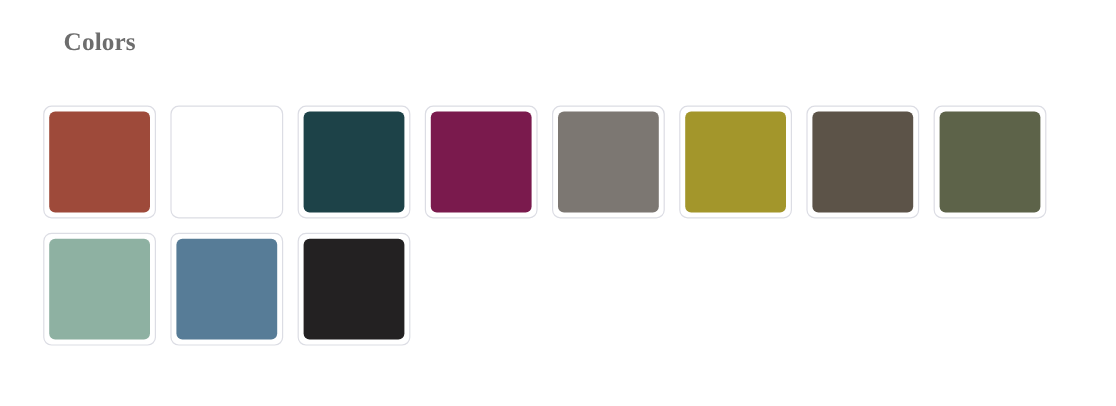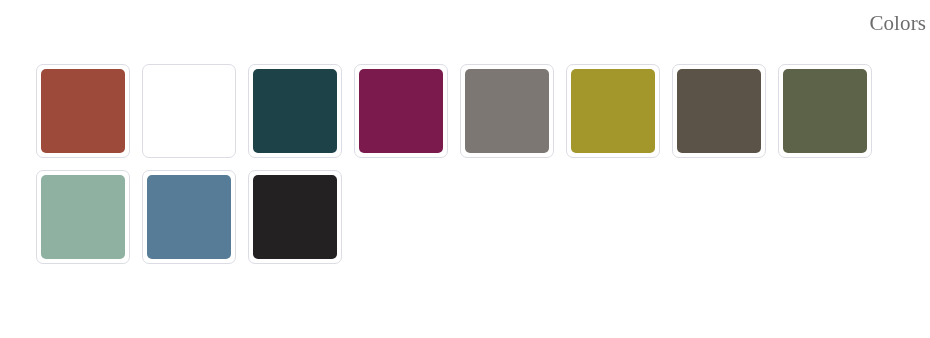--- a/index.html
+++ b/index.html
@@ -20,27 +20,26 @@
     width: 930px;
     height: 338px;
     background: #ffffff;
     box-sizing: border-box;
     padding: 0;
   }
 
   .section-title {
     font-family: "Liberation Serif", serif;
     font-size: 21px;
-    font-weight: normal;
+    font-weight: bold;
     color: #6d6d6d;
-    margin: 4px;
+    margin: 16px;
     padding: 6px 0 0 37px;
     letter-spacing: 0.1px;
     line-height: 26px;
-    text-align: right;
   }
 
   .swatch-grid {
     display: flex;
     flex-wrap: wrap;
     align-content: flex-start;
     gap: 12px 12px;
     padding: 24px 0 0 36px;
     width: 880px;
     box-sizing: content-box;

